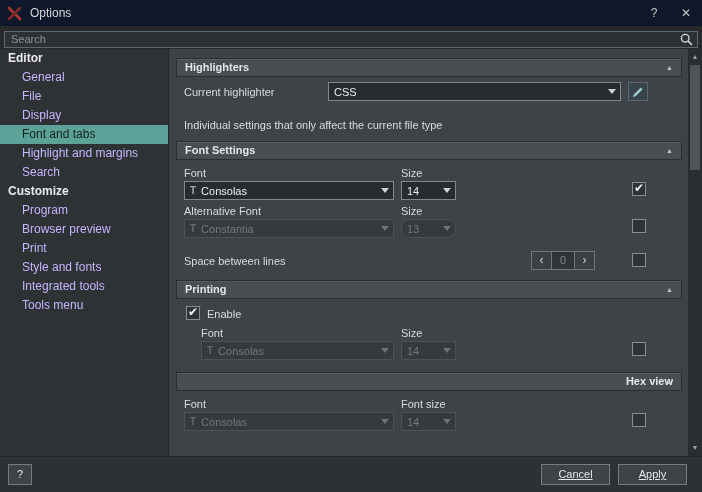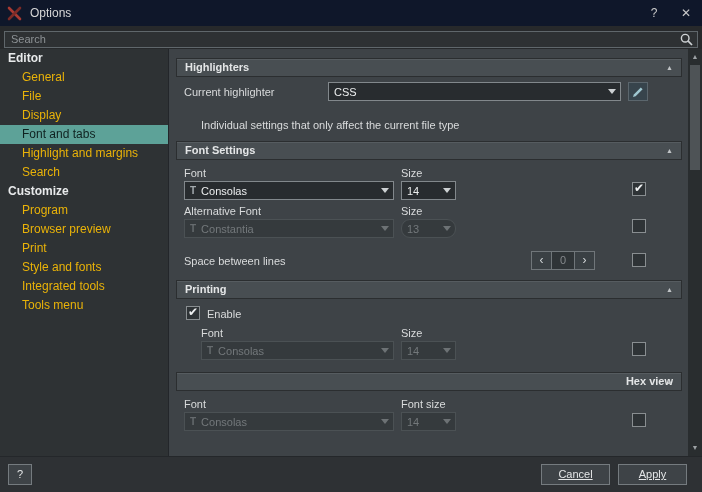--- a/index.html
+++ b/index.html
@@ -20,21 +20,21 @@
 
   
   .searchbar { position:absolute; top:26px; left:0; right:0; height:23px; background:#27292b; padding:3px 4px; }
   .search-input { width:100%; height:17px; background:#2e3133; border:1px solid #60676b; color:#d8dadb; font-size:11px; padding:0 22px 0 6px; outline:none; font-family:"Liberation Sans",sans-serif; }
   .search-input::placeholder { color:#8d9295; }
   .search-icon { position:absolute; right:9px; top:6px; }
 
   
   .sidebar { position:absolute; top:49px; left:0; width:168px; bottom:36px; background:#2e3234; padding-top:0; }
   .side-group { color:#e8eaeb; font-weight:bold; font-size:12px; height:19px; line-height:18px; padding-left:8px; }
-  .side-item { color:#eab308; font-size:12px; height:19px; line-height:18px; padding-left:22px; cursor:default; }
+  .side-item { color:#c4b5fd; font-size:12px; height:19px; line-height:18px; padding-left:22px; cursor:default; }
   .side-item.selected { background:#5da298; color:#0f2220; }
 
   
   .content { position:absolute; top:49px; left:168px; right:14px; bottom:36px; background:#3e4347; border-left:1px solid #23262a; }
   .sec-header { position:absolute; left:7px; right:6px; height:19px; background:#484e52; border:1px solid #2b2e30; box-shadow:inset 0 1px 0 #565c60; color:#e4e6e7; font-size:11px; font-weight:bold; line-height:17px; padding:0 8px; }
   .sec-arrow { position:absolute; right:8px; top:0; font-size:7px; color:#c0c4c6; line-height:17px; }
   .lbl { position:absolute; color:#d9dbdc; font-size:11px; height:13px; line-height:13px; white-space:nowrap; }
 
   .combo { position:absolute; height:19px; background:#282c2f; border:1px solid #82888c; color:#eceeef; font-size:11px; display:flex; align-items:center; padding:0 18px 0 5px; cursor:default; }
   .combo .combo-val { white-space:nowrap; overflow:hidden; }
@@ -124,21 +124,21 @@
     <span class="lbl" style="left:15px; top:37px;">Current highlighter</span>
     <div class="combo" style="left:159px; top:33px; width:293px;">
       <span class="combo-val">CSS</span>
       <span class="chev"></span>
     </div>
     <span class="icon-btn" style="left:459px; top:33px;">
       <svg width="12" height="12" viewBox="0 0 12 12">
         <path d="M1 11 L3.6 10.2 L10.6 3.2 L8.8 1.4 L1.8 8.4 Z" fill="#9fc7d0"></path>
       </svg>
     </span>
-    <span class="lbl" style="left:32px; top:70px;">Individual settings that only affect the current file type</span>
+    <span class="lbl" style="left:15px; top:70px;">Individual settings that only affect the current file type</span>
 
     <div class="sec-header" style="top:92px;">
       <span>Font Settings</span>
       <span class="sec-arrow">▲</span>
     </div>
     <span class="lbl" style="left:15px; top:118px;">Font</span>
     <span class="lbl" style="left:232px; top:118px;">Size</span>
     <div class="combo" style="left:15px; top:132px; width:210px;">
       <span class="tt-icon">T</span>
       <span class="combo-val">Consolas</span>

